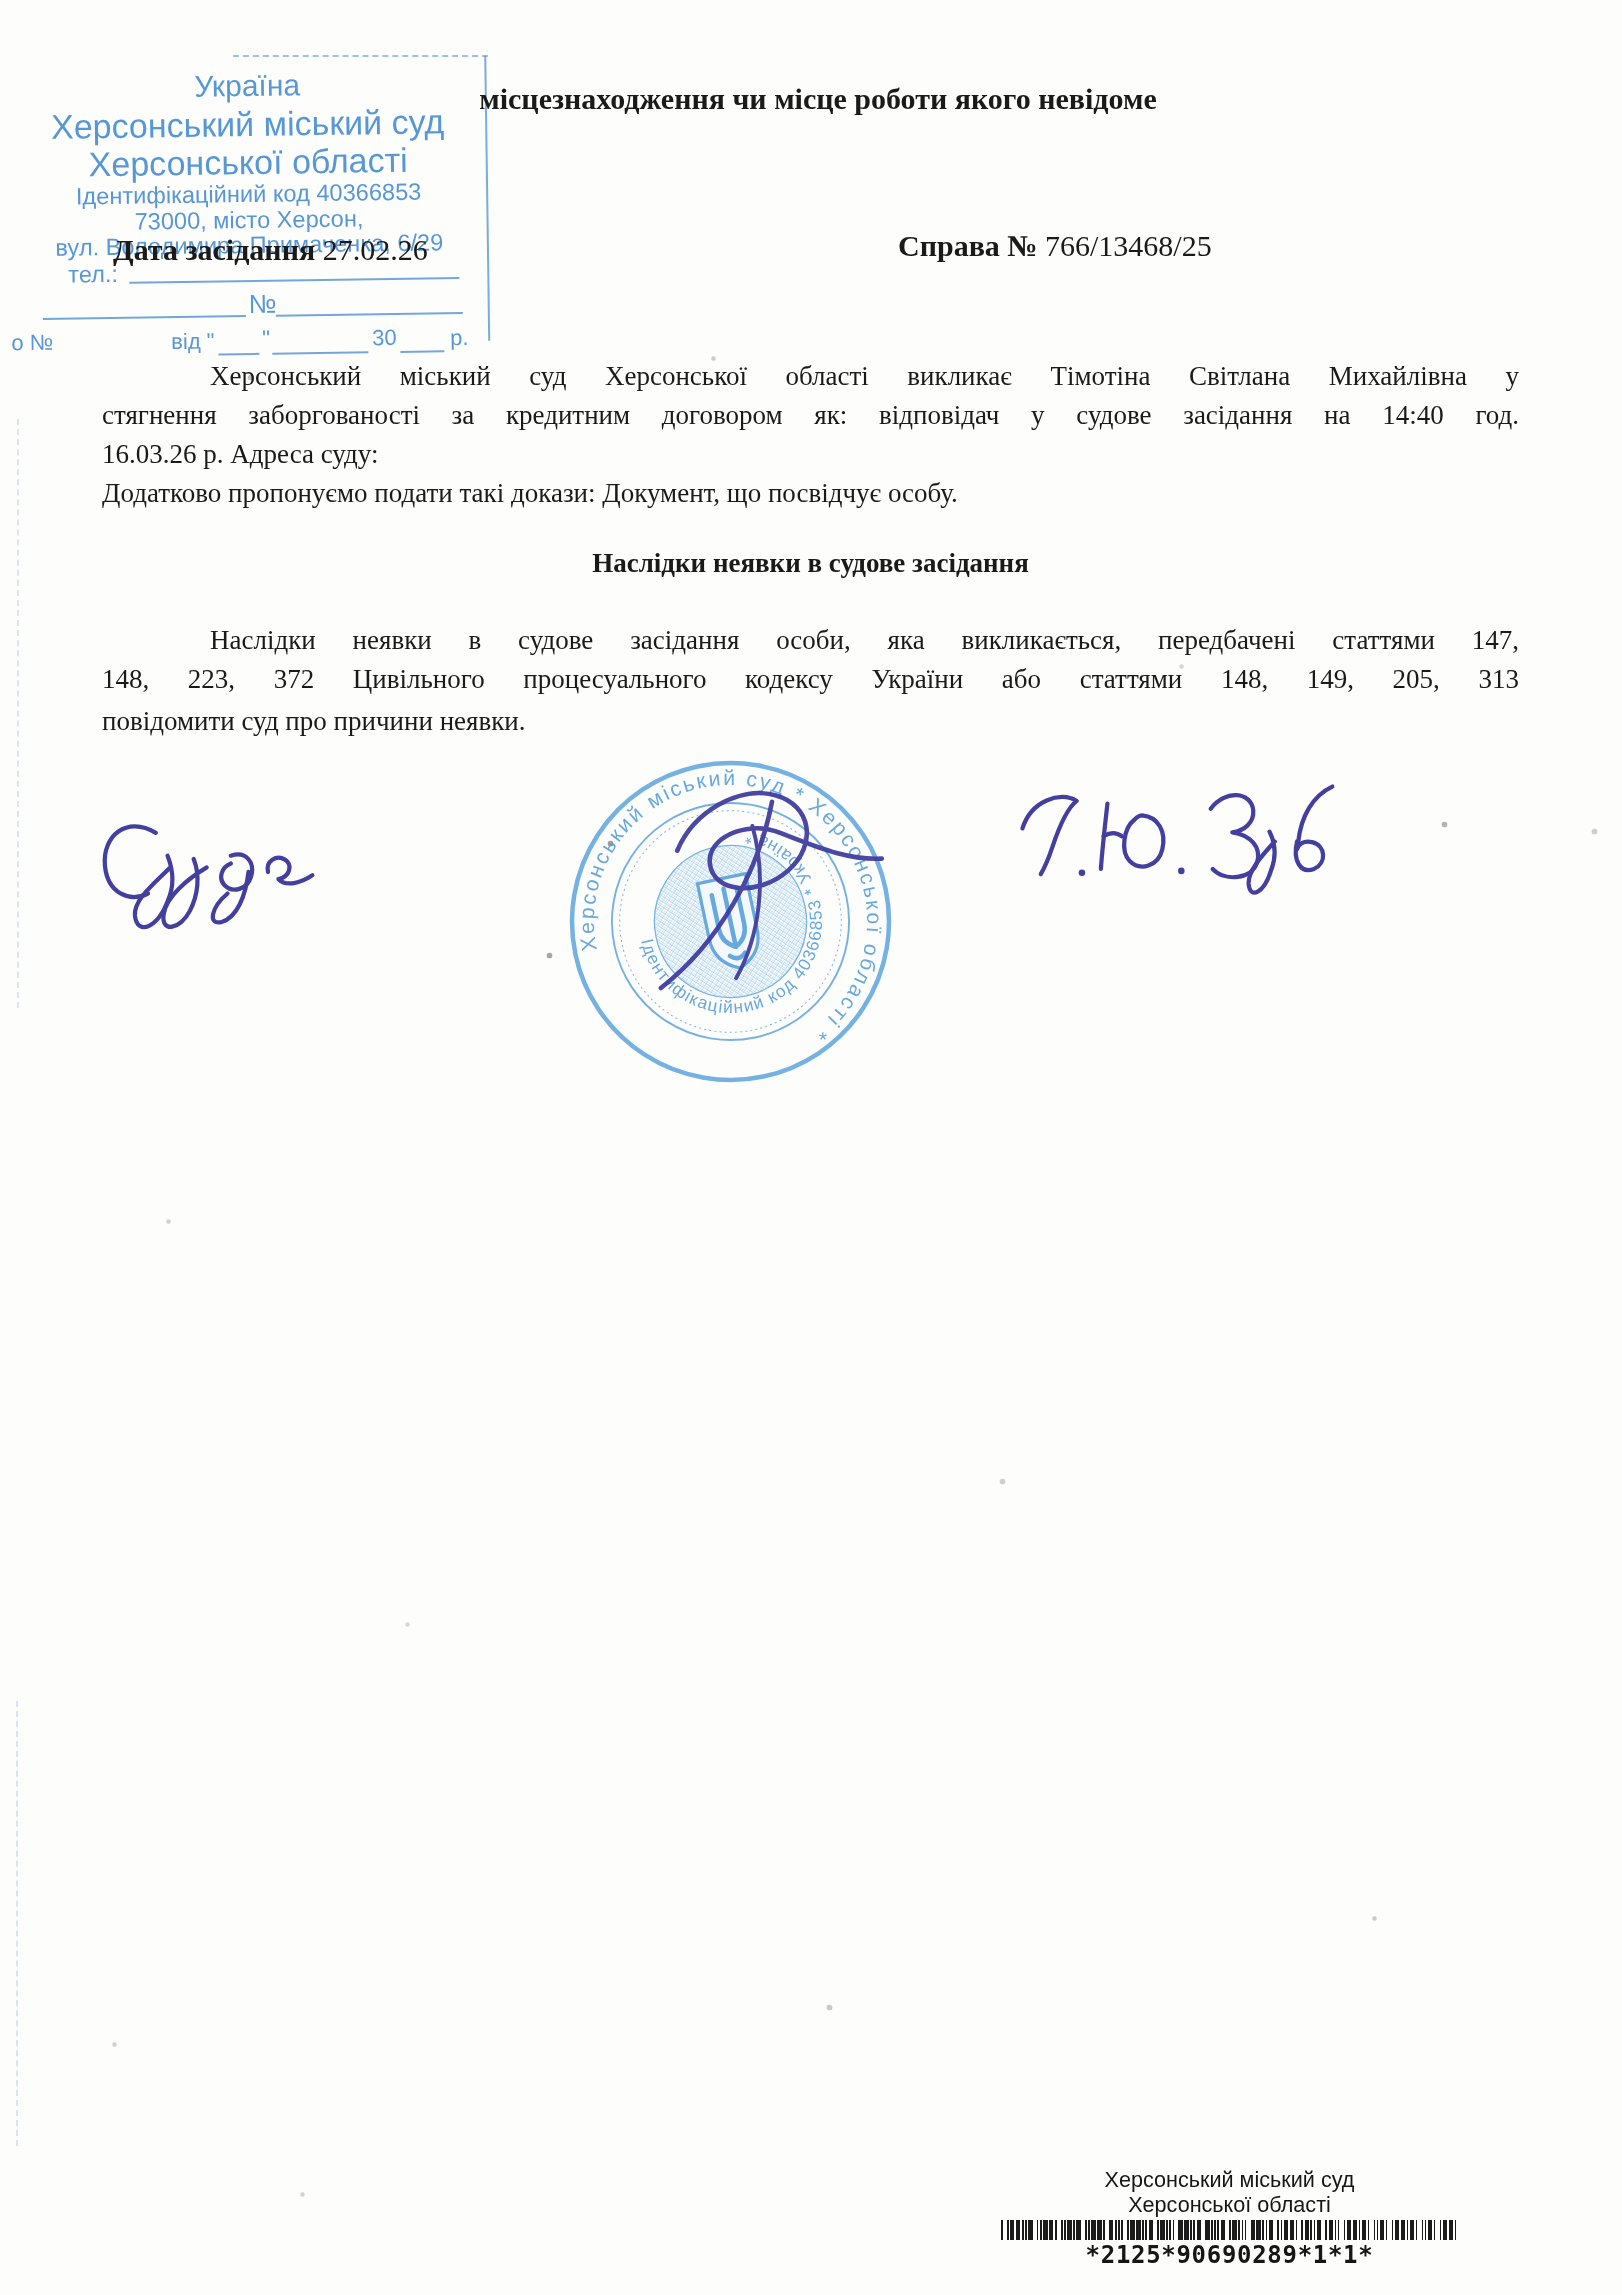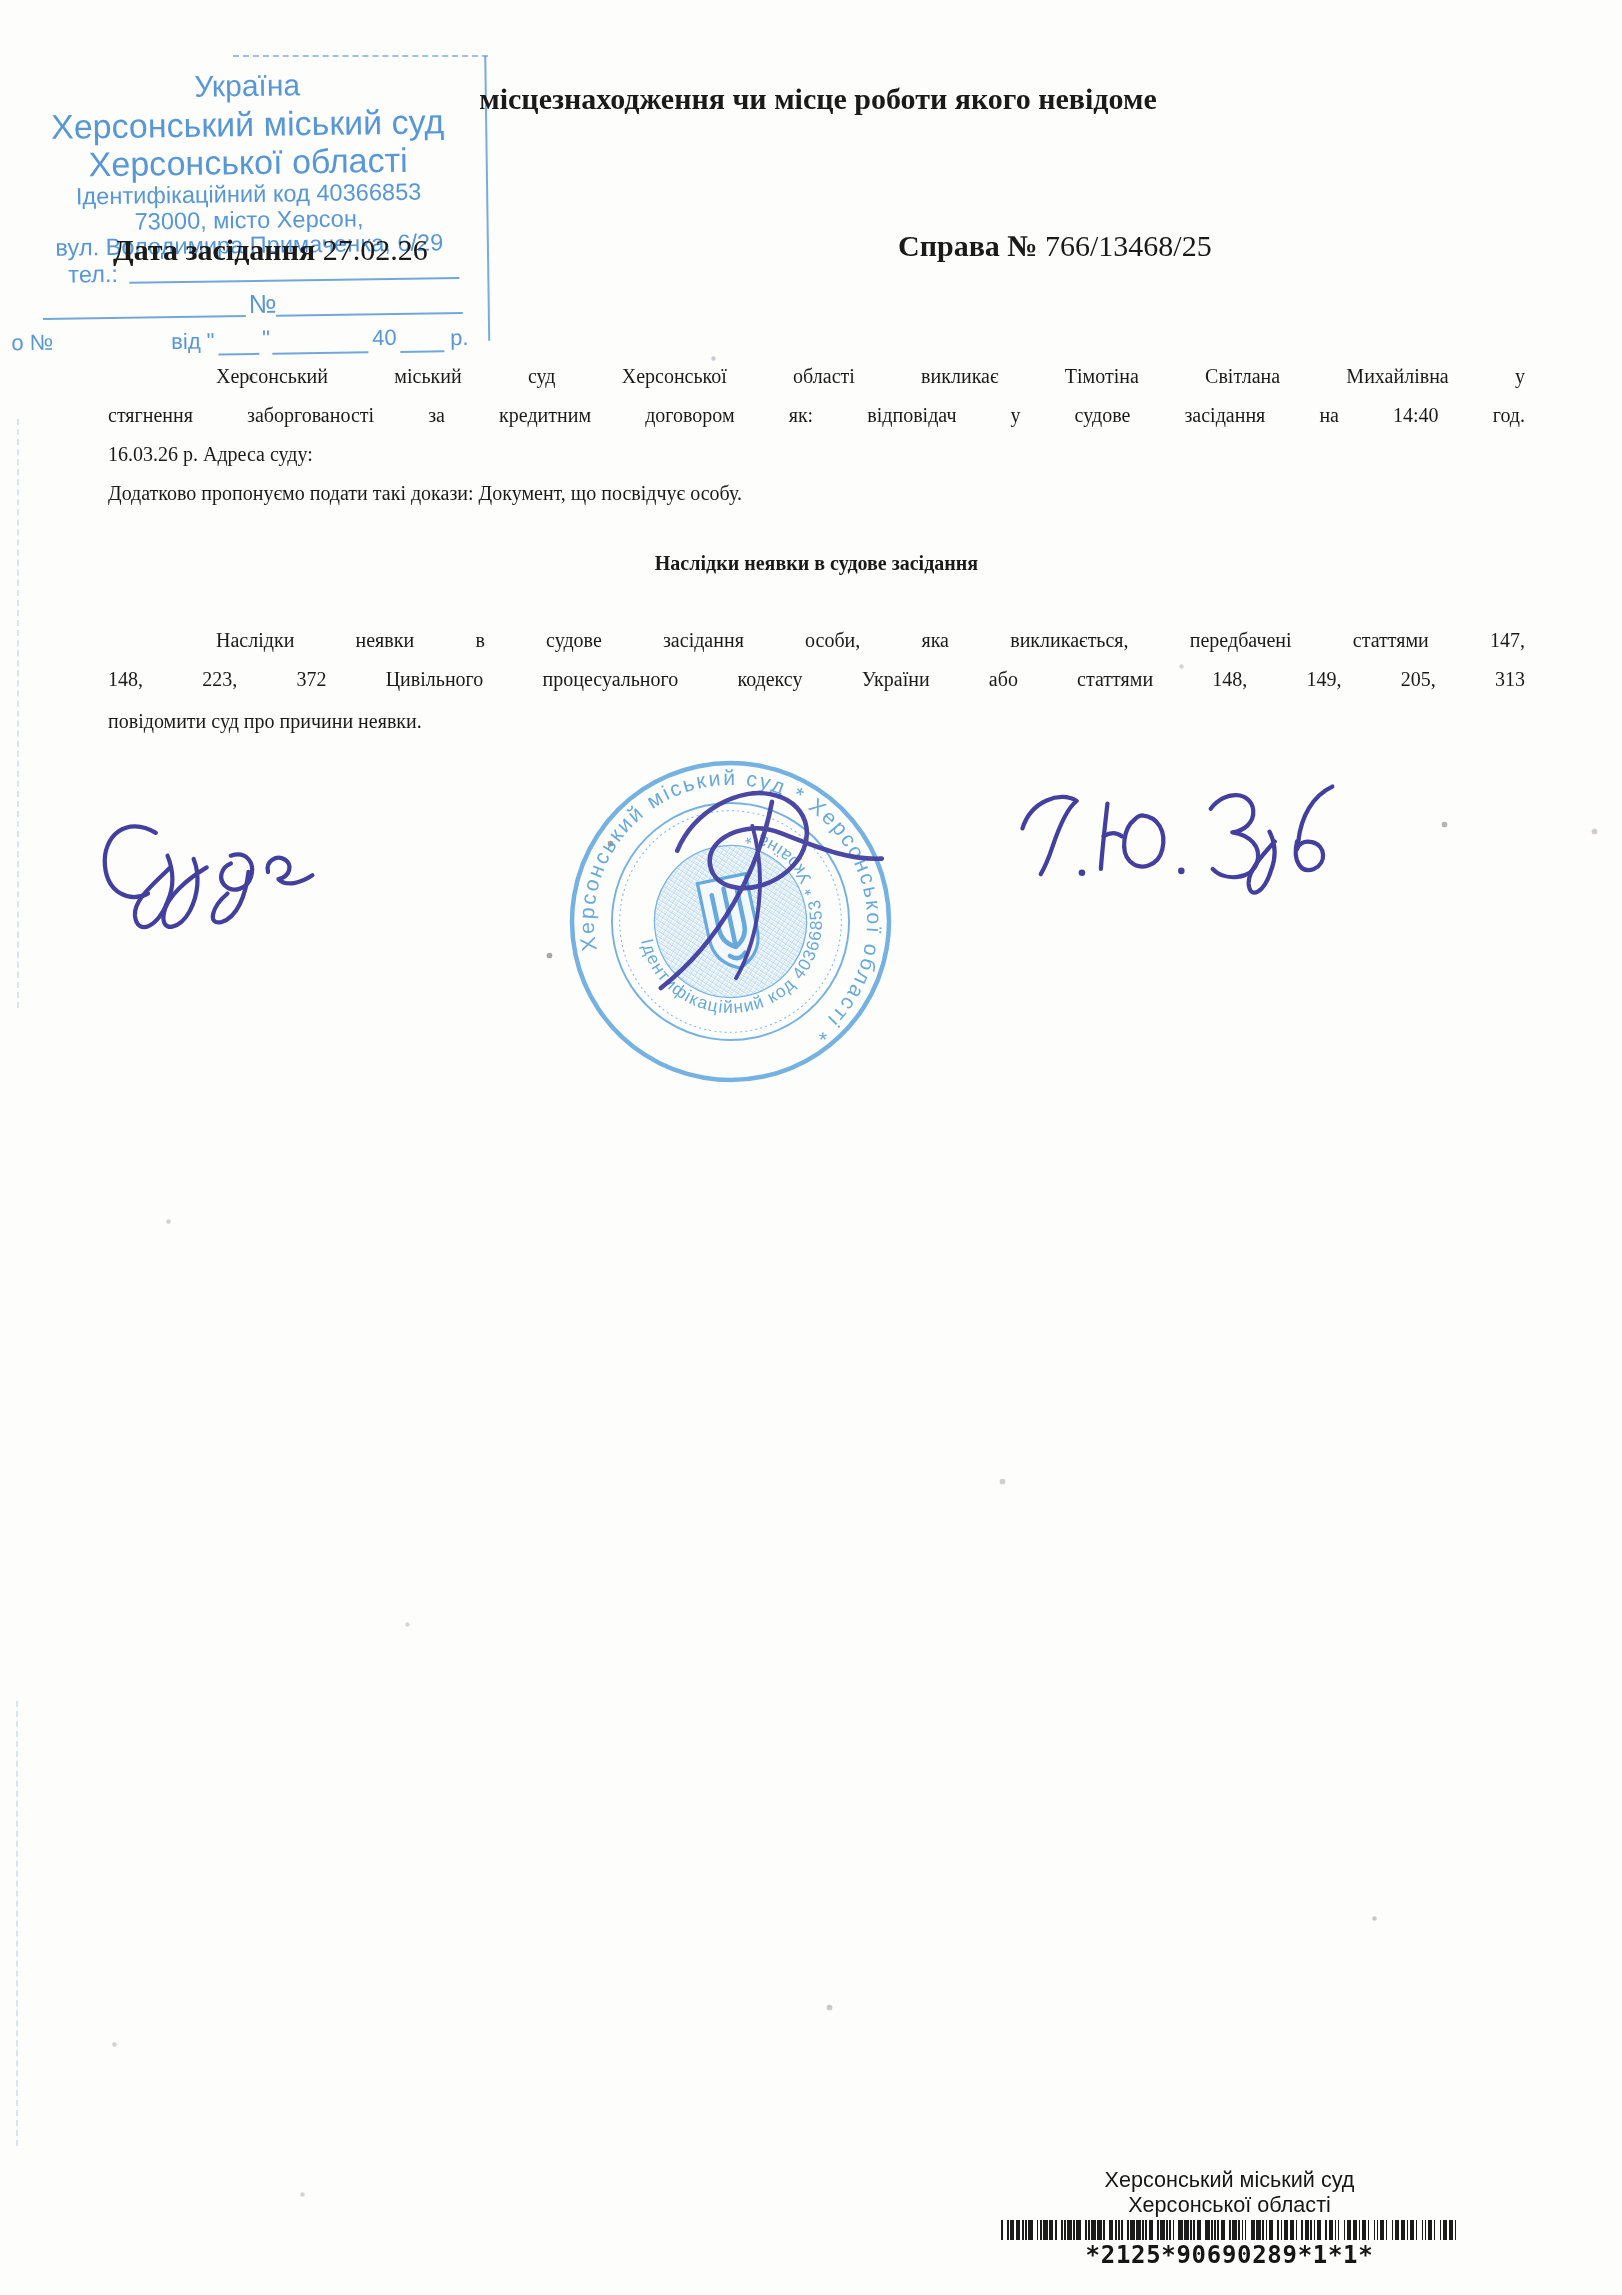--- a/index.html
+++ b/index.html
@@ -26,21 +26,21 @@
   .frame{position:absolute; background:rgba(75,143,210,.8);}
   
   .docdate{position:absolute; left:113px; top:233px; font-size:30px; white-space:nowrap;}
   .case{position:absolute; left:898px; top:229px; font-size:30px; white-space:nowrap;}
   .b{font-weight:bold;}
   
   .title{position:absolute; left:157px; top:77px; width:1322px; text-align:center;
          font-size:30px; font-weight:bold; line-height:44px;}
   .title .tline{display:block;}
   
-  .bodytext{position:absolute; left:108px; top:357px; width:1417px; font-size:20px; line-height:39px;}
+  .bodytext{position:absolute; left:102px; top:357px; width:1417px; font-size:27px; line-height:39px;}
   .para{margin:0;}
   .line{display:block;}
   .jline{text-align:justify; text-align-last:justify;}
   .endline{text-align:left;}
   .indent{text-indent:108px;}
   .secheader{margin:31px 0 0 0; text-align:center; font-weight:bold;}
   .mt58{margin-top:38px;} .mt5{margin-top:3.3px;}
   
   .ink path{stroke:#423f9f; stroke-width:6.5; fill:none; stroke-linecap:round; stroke-linejoin:round;}
   .ink circle{fill:#423f9f;}
@@ -93,21 +93,21 @@
     <div class="lbl" style="left:67px; top:259px;">тел.:</div>
     <div class="rule" style="left:128px; top:280px; width:330px;"></div>
     <div class="lbl" style="left:247px; top:289px; font-size:26px;">№</div>
     <div class="rule" style="left:41px; top:315px; width:203px;"></div>
     <div class="rule" style="left:274px; top:315px; width:187px;"></div>
     <div class="lbl" style="left:9.2px; top:327px; font-size:22px;">о №</div>
     <div class="lbl" style="left:169px; top:328px; font-size:22px;">від "</div>
     <div class="rule" style="left:216px; top:353px; width:41px;"></div>
     <div class="lbl" style="left:260px; top:326px; font-size:22px;">"</div>
     <div class="rule" style="left:270px; top:353px; width:96px;"></div>
-    <div class="lbl" style="left:370px; top:327px; font-size:22px;">40</div>
+    <div class="lbl" style="left:370px; top:327px; font-size:22px;">30</div>
     <div class="rule" style="left:398px; top:353px; width:44px;"></div>
     <div class="lbl" style="left:448px; top:328px; font-size:22px;">р.</div>
   </div>
 
   <div class="title">
     <span class="tline">місцезнаходження чи місце роботи якого невідоме</span>
   </div>
 
   <div class="docdate">
     <span class="b">Дата засідання</span>

